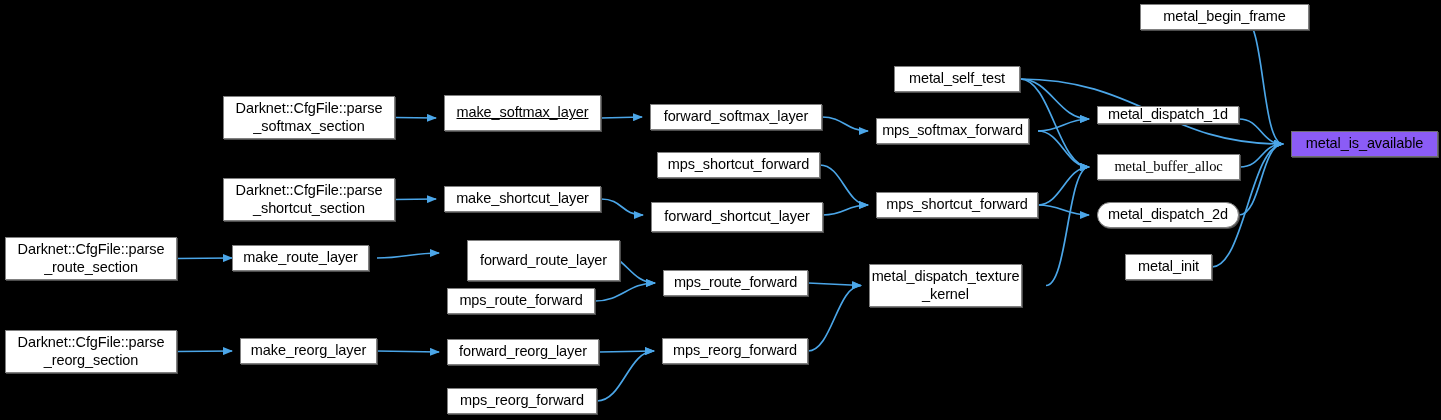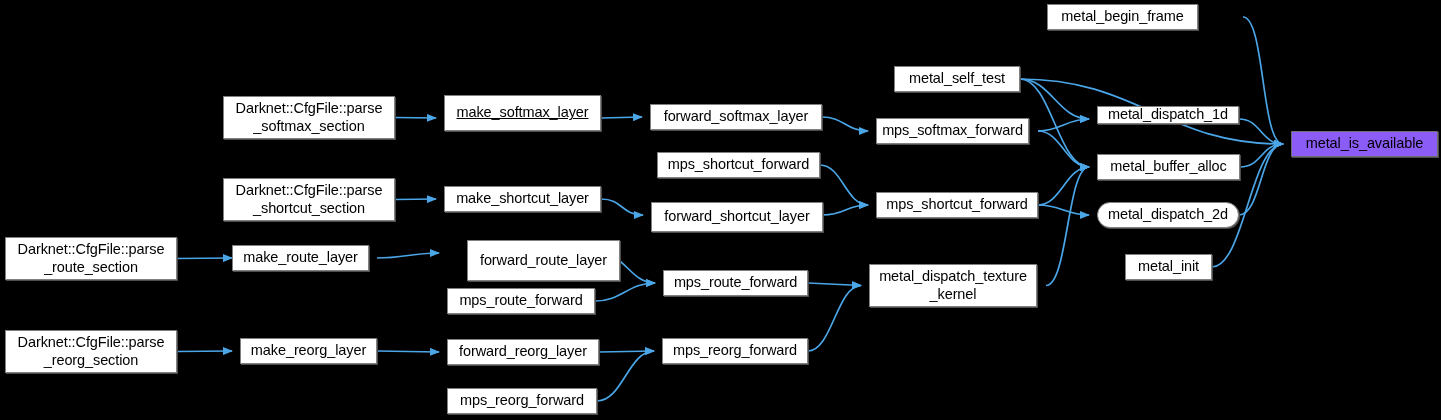--- a/index.html
+++ b/index.html
@@ -94,22 +94,22 @@
       <div class="node" style="left: 651px; top: 202px; width: 172px; height: 30px;">forward_shortcut_layer</div>
       <div class="node" style="left: 447px; top: 240px; width: 153px; height: 41px; margin-left: 20px;">forward_route_layer</div>
       <div class="node" style="left: 447px; top: 288px; width: 148px; height: 26px;">mps_route_forward</div>
       <div class="node" style="left: 447px; top: 339px; width: 152px; height: 26px;">forward_reorg_layer</div>
       <div class="node" style="left: 447px; top: 388px; width: 150px; height: 26px;">mps_reorg_forward</div>
       <div class="node" style="left: 876px; top: 118px; width: 153px; height: 26px;">mps_softmax_forward</div>
       <div class="node" style="left: 876px; top: 192px; width: 162px; height: 26px;">mps_shortcut_forward</div>
       <div class="node" style="left: 663px; top: 270px; width: 145px; height: 26px;">mps_route_forward</div>
       <div class="node" style="left: 662px; top: 338px; width: 146px; height: 26px;">mps_reorg_forward</div>
       <div class="node" style="left: 894px; top: 66px; width: 126px; height: 26px;">metal_self_test</div>
-      <div class="node" style="left: 869px; top: 264px; width: 168px; height: 43px;">metal_dispatch_texture
+      <div class="node" style="left: 869px; top: 264px; width: 153px; height: 43px;">metal_dispatch_texture
 _kernel</div>
-      <div class="node" style="left: 1047px; top: 4px; width: 151px; height: 26px;">metal_begin_frame</div>
+      <div class="node" style="left: 1140px; top: 4px; width: 169px; height: 26px;">metal_begin_frame</div>
       <div class="node" style="left: 1097px; top: 106px; width: 142px; height: 18px;">metal_dispatch_1d</div>
-      <div class="node" style="left: 1097px; top: 154px; width: 143px; height: 26px;">metal_buffer_alloc</div>
+      <div class="node" style="left: 1097px; top: 154px; width: 143px; height: 26px; font-family: Liberation Serif, serif;">metal_buffer_alloc</div>
       <div class="node" style="left: 1097px; top: 202px; width: 142px; height: 26px; border-radius: 13px;">metal_dispatch_2d</div>
       <div class="node" style="left: 1125px; top: 254px; width: 87px; height: 26px;">metal_init</div>
       <div class="node highlight" style="left: 1291px; top: 131px; width: 147px; height: 26px;">metal_is_available</div>
     </div>
 </div>
 
 </body></html>

